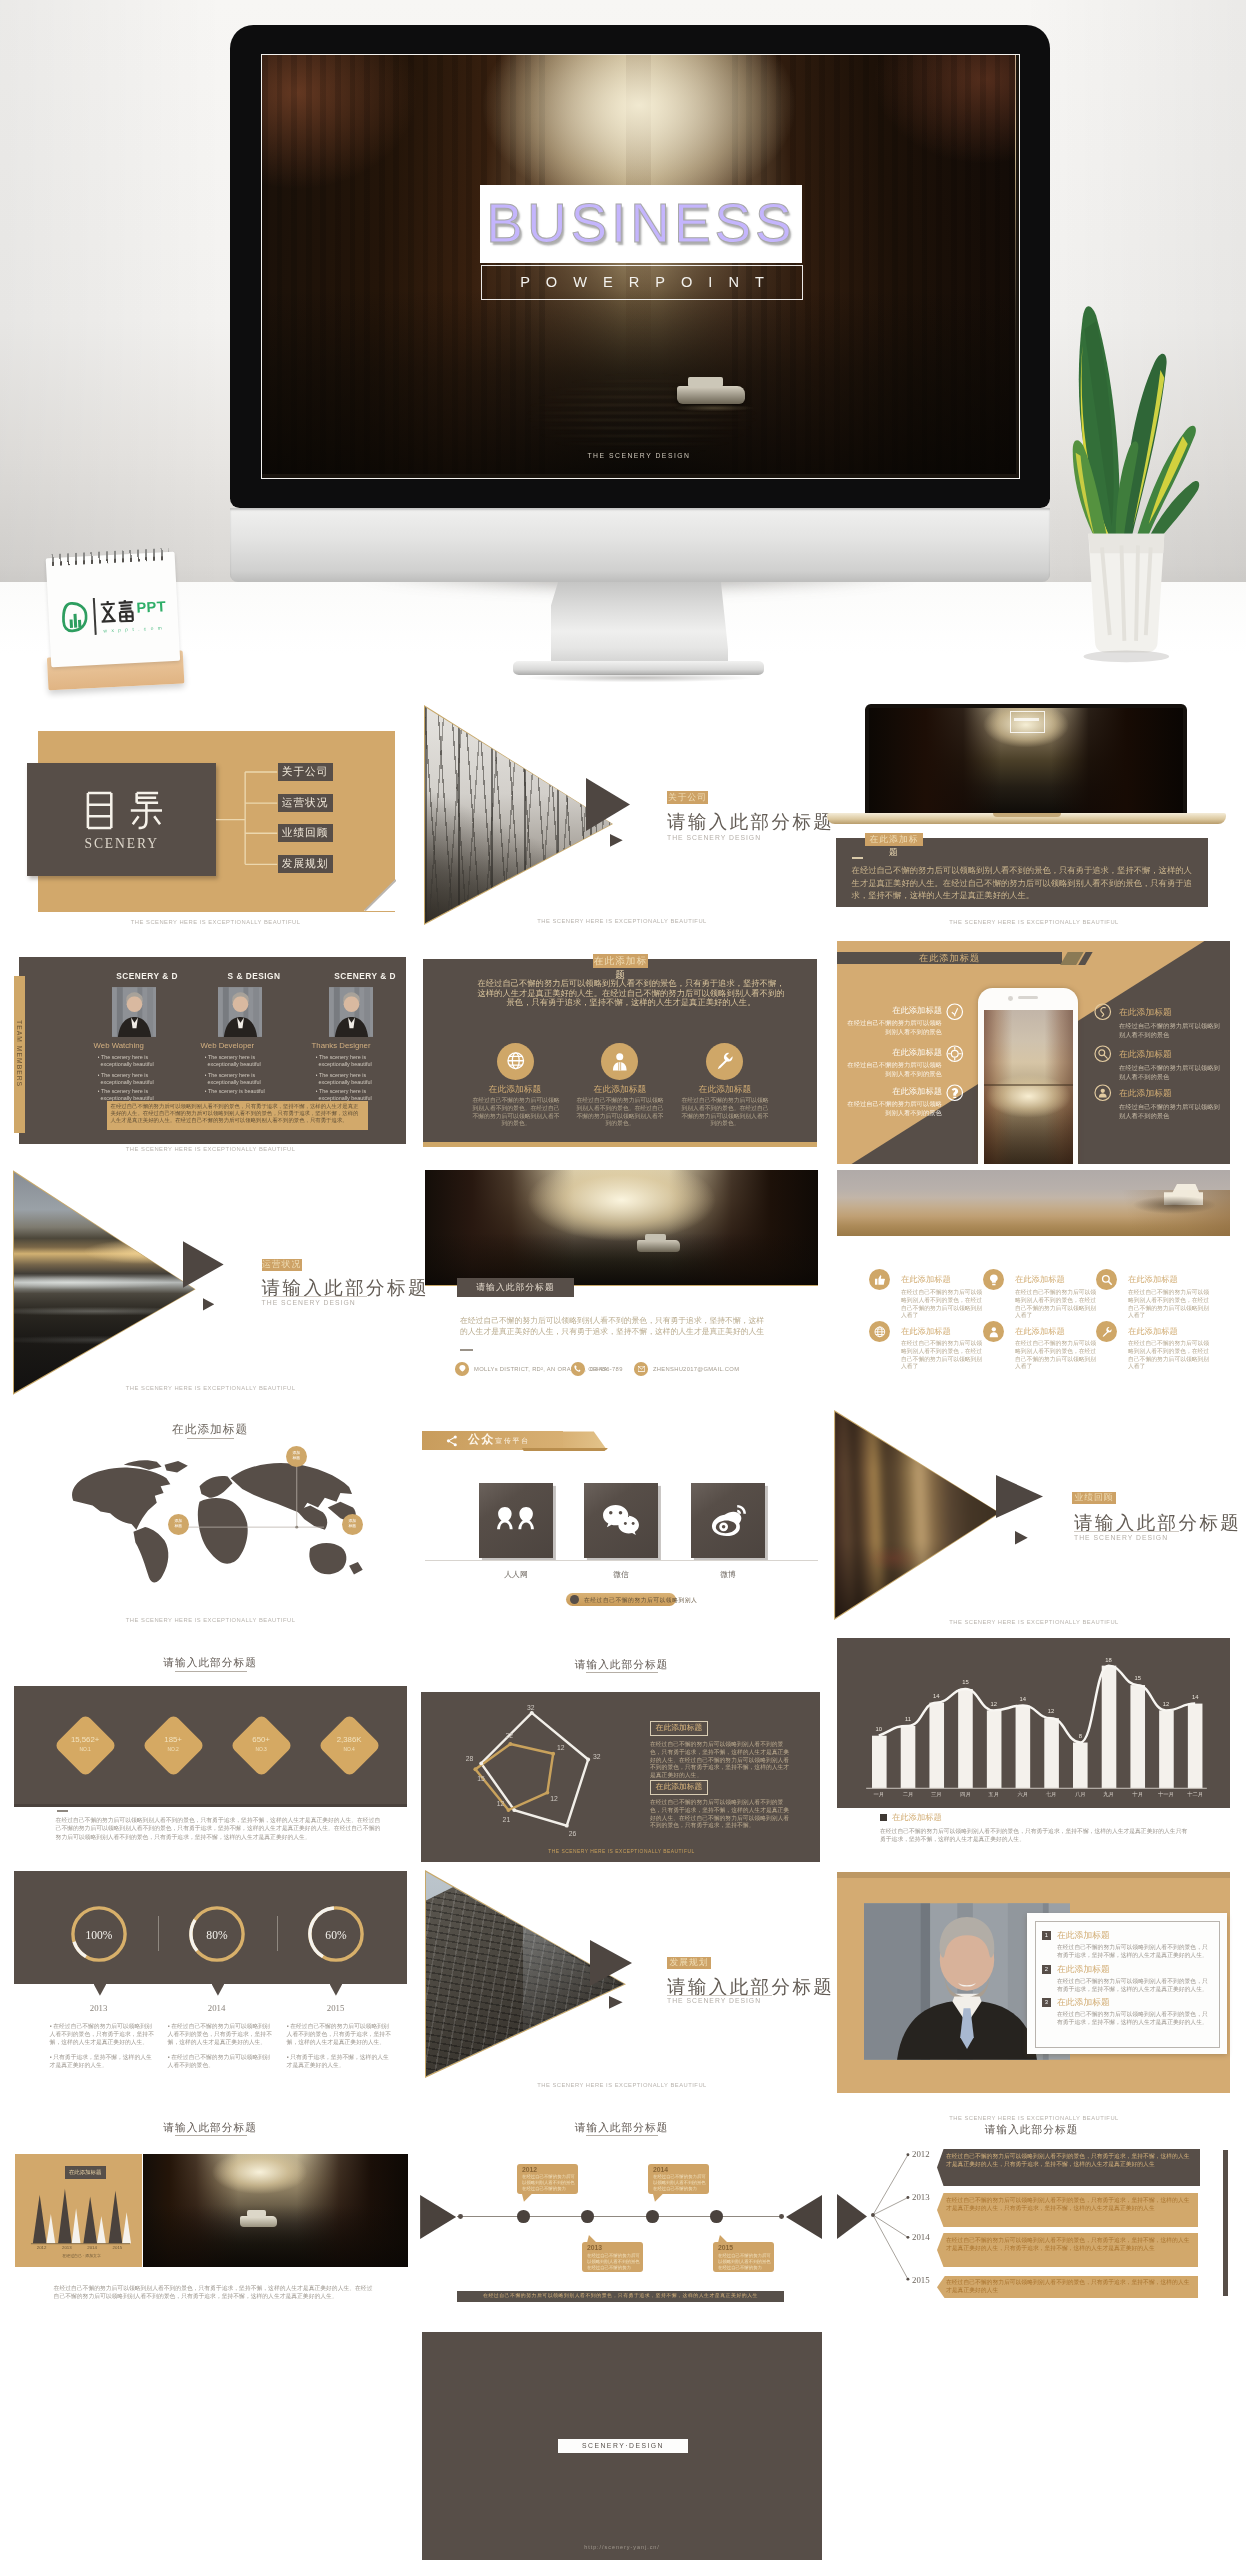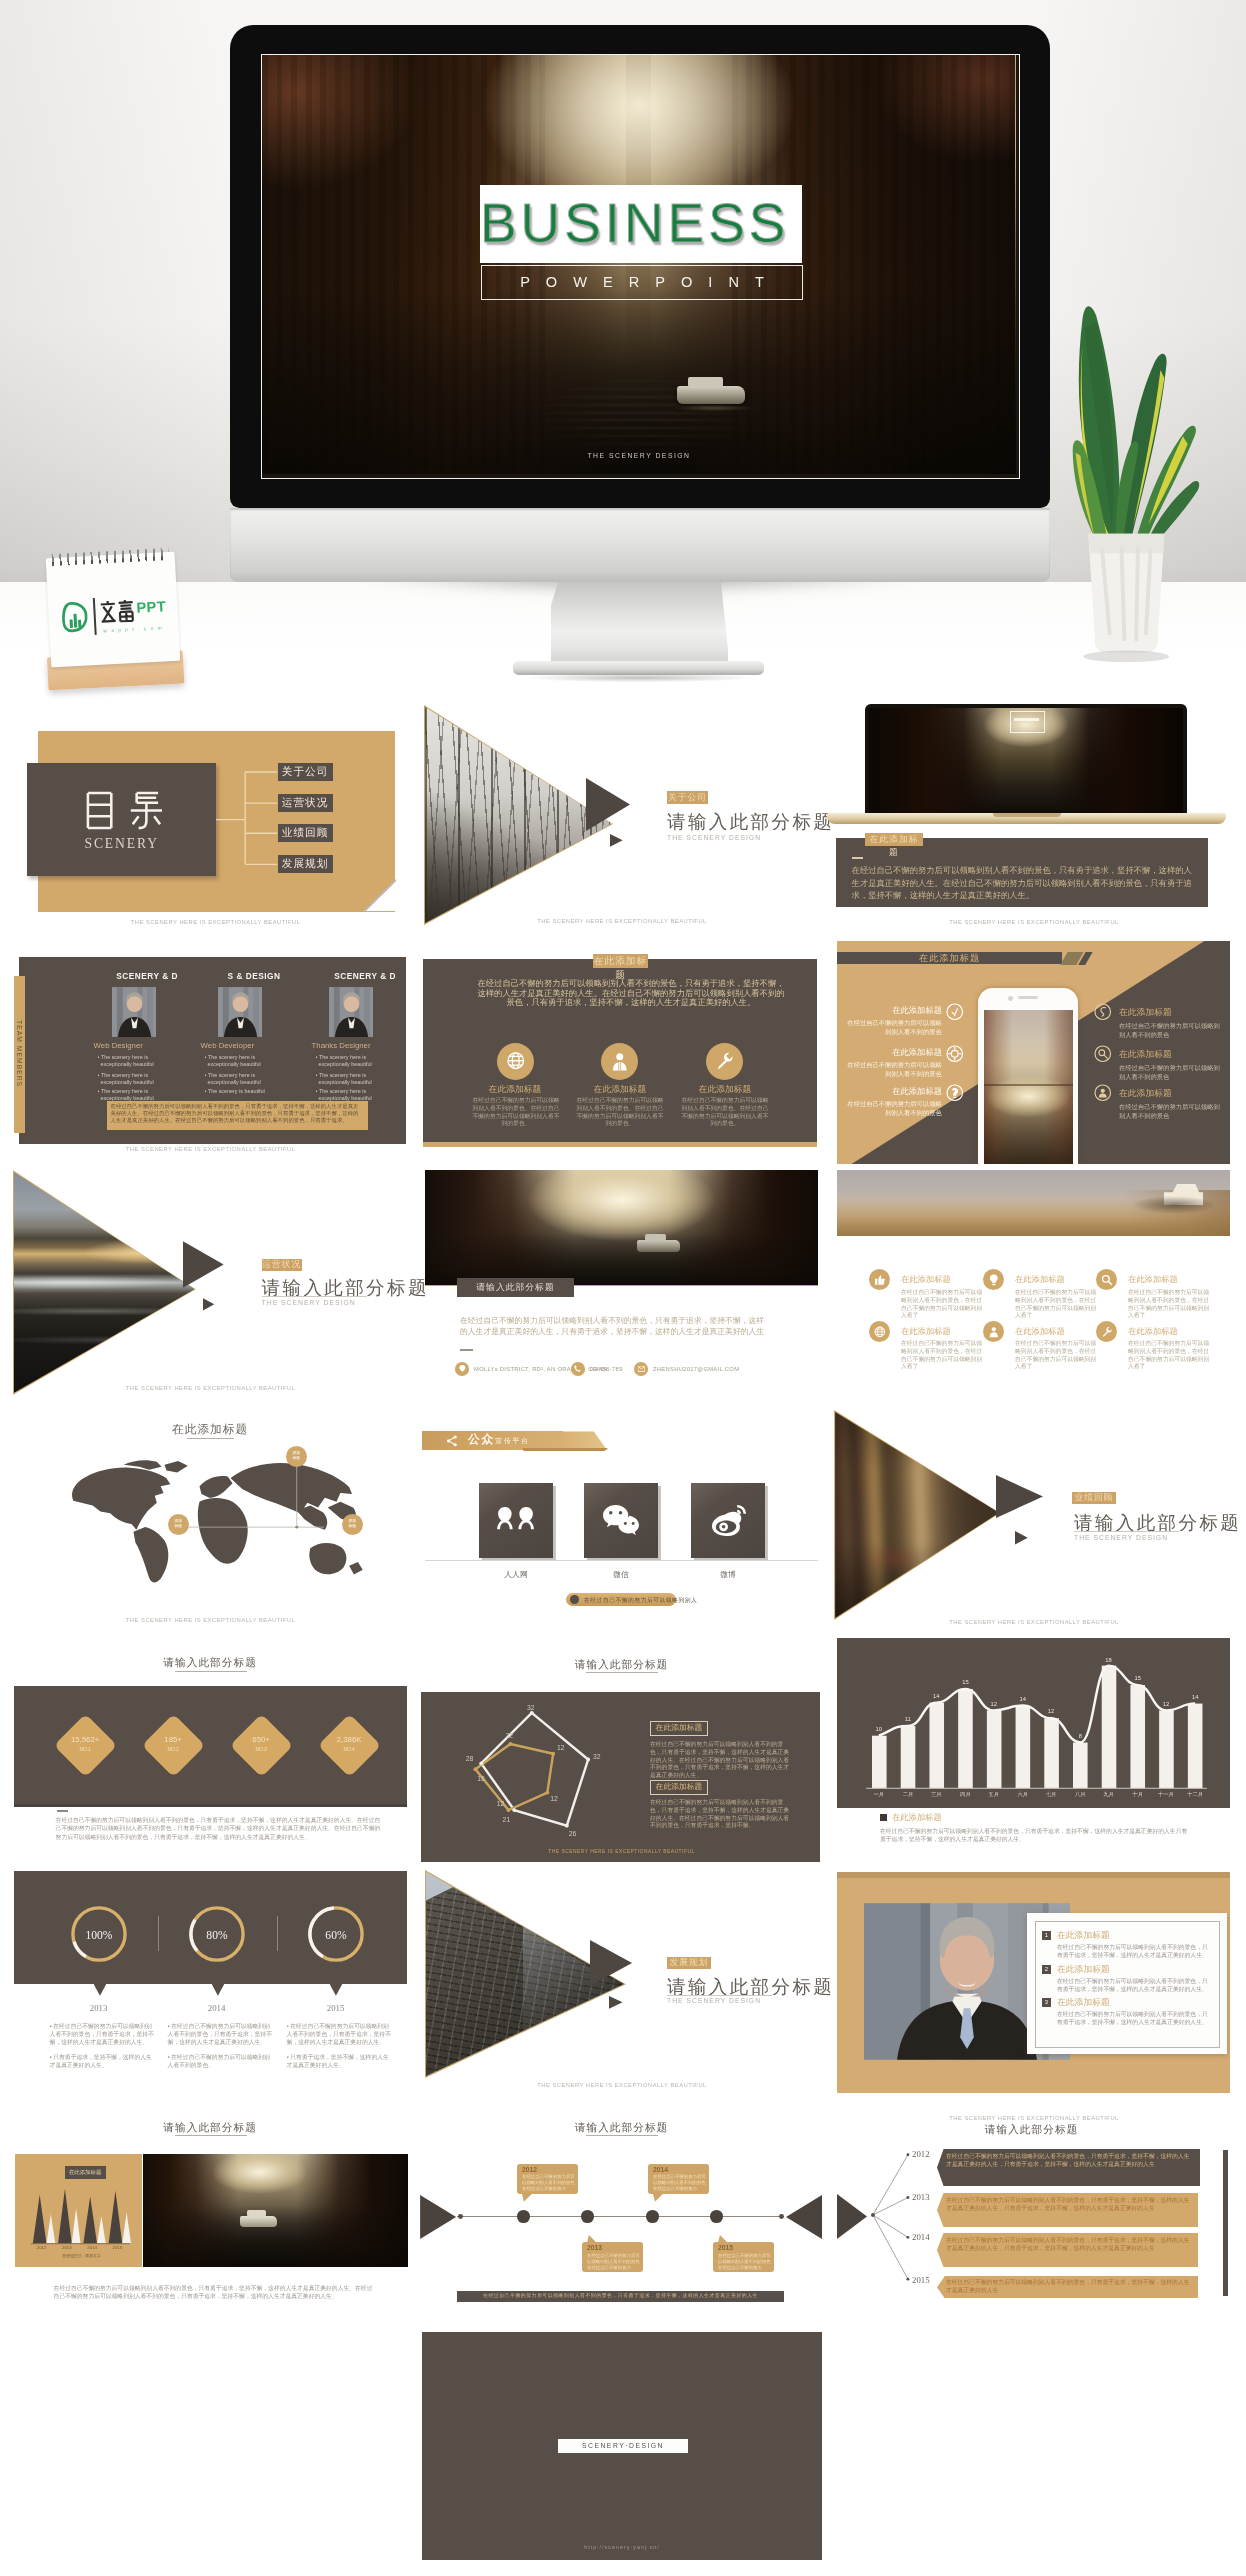--- a/index.html
+++ b/index.html
@@ -55,21 +55,21 @@
 
   <div class="abs" style="left:0;top:0;width:754px;height:419px;background:linear-gradient(180deg,rgba(0,0,0,0) 56%,rgba(10,8,5,.5) 76%,rgba(6,5,3,.78) 100%);"></div>
 
   <div class="abs" style="left:224px;top:302px;width:312px;height:117px;background:repeating-linear-gradient(180deg,rgba(190,160,105,.1) 0 1.9px,rgba(0,0,0,0) 1.9px 7.8px);filter:blur(1px);-webkit-mask-image:radial-gradient(ellipse 50% 50% at 50% 50%,#000 30%,rgba(0,0,0,0) 75%);mask-image:radial-gradient(ellipse 50% 50% at 50% 50%,#000 30%,rgba(0,0,0,0) 75%);"></div>
 
   <div class="abs" style="left:415px;top:331px;width:68px;height:17.5px;background:linear-gradient(180deg,#d5cfc0,#6b6454);border-radius:2.9px 7.8px 5.8px 5.8px;box-shadow:0 2.9px 5.8px rgba(0,0,0,.5);"></div>
   <div class="abs" style="left:426px;top:322px;width:35px;height:9.7px;background:#ccc7b8;border-radius:1.9px;"></div>
   <div class="abs" style="left:393px;top:349px;width:117px;height:9.7px;background:radial-gradient(ellipse 50% 50% at 50% 40%,rgba(200,180,130,.3),rgba(0,0,0,0) 70%);"></div>
 
   <div class="abs" style="left:218px;top:130px;width:322px;height:78px;background:#ffffff;"></div>
-  <div class="abs" style="left:218px;top:130px;width:322px;height:83px;line-height:76px;font-size:55px;font-weight:400;color:#15803d;letter-spacing:3.9px;-webkit-text-stroke:1px #a8a8a8;text-shadow:1.9px 2.9px 1.9px rgba(120,120,120,.6);">BUSINESS</div>
+  <div class="abs" style="left:218px;top:130px;width:322px;height:83px;line-height:76px;text-align:center;font-size:55px;font-weight:400;color:#c4b5fd;letter-spacing:3.9px;-webkit-text-stroke:1px #a8a8a8;text-shadow:1.9px 2.9px 1.9px rgba(120,120,120,.6);">BUSINESS</div>
 
   <div class="abs" style="left:219px;top:210px;width:320px;height:33px;border:1px solid rgba(255,255,255,.9);line-height:33px;text-align:center;font-size:14.6px;color:#f3f2ee;letter-spacing:16px;text-indent:16px;">POWERPOINT</div>
 
   <div class="abs" style="left:299px;top:397px;width:156px;font-size:6.8px;color:#cfc8ba;letter-spacing:1.5px;text-align:center;white-space:nowrap;">THE SCENERY DESIGN</div>
 </div>
 
 <div class="abs" style="left:230px;top:508px;width:820px;height:74px;background:linear-gradient(180deg,#f0f0ef 0%,#e4e4e3 40%,#d0d0cf 85%,#bdbdbc 100%);border-radius:0 0 7.8px 7.8px;box-shadow:inset 0 1.9px 1.9px rgba(0,0,0,.18);"></div>
 
 <div class="abs" style="left:551px;top:582px;width:177px;height:82px;background:linear-gradient(180deg,#c5c5c4 0%,#d8d8d7 25%,#efefee 60%,#e6e6e5 80%,#d2d2d1 100%);clip-path:polygon(4% 0,96% 0,100% 82%,110% 100%,-10% 100%);"></div>
 
@@ -216,21 +216,21 @@
     <rect width="45" height="51" fill="#8e9196"></rect>
         <rect x="5" width="6" height="51" fill="#787b80"></rect>
         <rect x="26" width="5" height="51" fill="#7e8186"></rect>
         <rect x="36" width="6" height="51" fill="#85888d"></rect>
     <circle cx="23" cy="14" r="8.6" fill="#a8a29a"></circle>
     <circle cx="23" cy="17.5" r="8" fill="#d9b9a0"></circle>
     <path d="M14.5 14 C15 8 31 8 31.5 14 L31 10 C29 5.5 17 5.5 15 10 Z" fill="#a8a29a"></path>
     <path d="M6 51 C8 35 16 30.5 23 30.5 C30 30.5 38 35 40 51 Z" fill="#26221f"></path>
     <path d="M19.5 31 L23 36.5 L26.5 31 L25 42 L21 42 Z" fill="#f0ece6"></path>
   </svg>
-  <div class="abs" style="left:80px;top:84px;width:82px;font-size:7.8px;color:#d3b081;">Web Designer</div>
+  <div class="abs" style="left:80px;top:84px;width:82px;font-size:7.8px;color:#d3b081;">Web Watching</div>
   <div class="wp" style="left:84px;top:97px;width:78px;">• The scenery here is<br>&nbsp;&nbsp;exceptionally beautiful</div>
   <div class="wp" style="left:84px;top:115px;width:78px;">• The scenery here is<br>&nbsp;&nbsp;exceptionally beautiful</div>
   <div class="wp" style="left:84px;top:131px;width:78px;">• The scenery here is<br>&nbsp;&nbsp;exceptionally beautiful</div>
 
   <div class="abs" style="left:187px;top:13.6px;width:107px;text-align:center;font-size:8.3px;font-weight:700;color:#f7f3ec;letter-spacing:0.5px;">S &amp; DESIGN</div>
   <svg class="abs" style="left:204px;top:30px;" width="44" height="50" viewBox="0 0 45 51">
     <rect width="45" height="51" fill="#8e9196"></rect>
         <rect x="5" width="6" height="51" fill="#787b80"></rect>
         <rect x="26" width="5" height="51" fill="#7e8186"></rect>
         <rect x="36" width="6" height="51" fill="#85888d"></rect>

